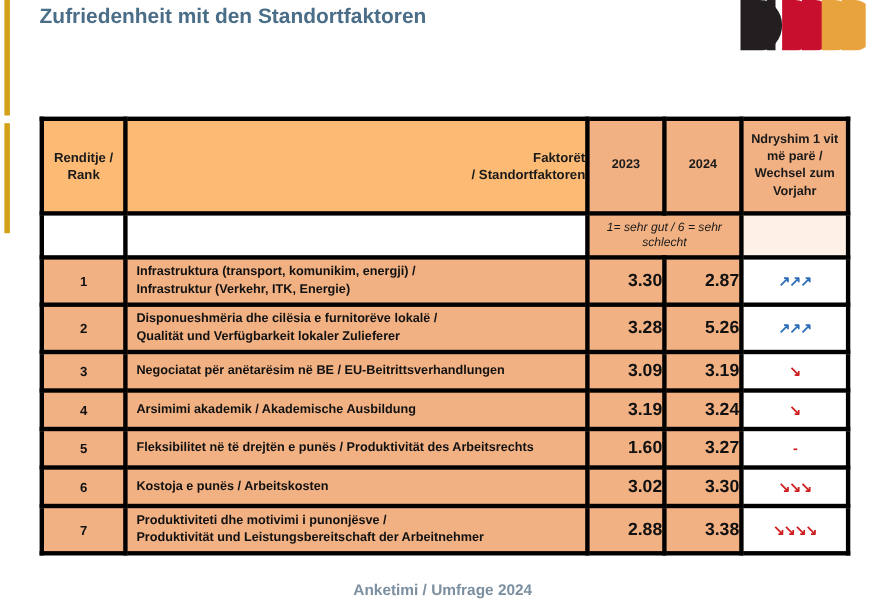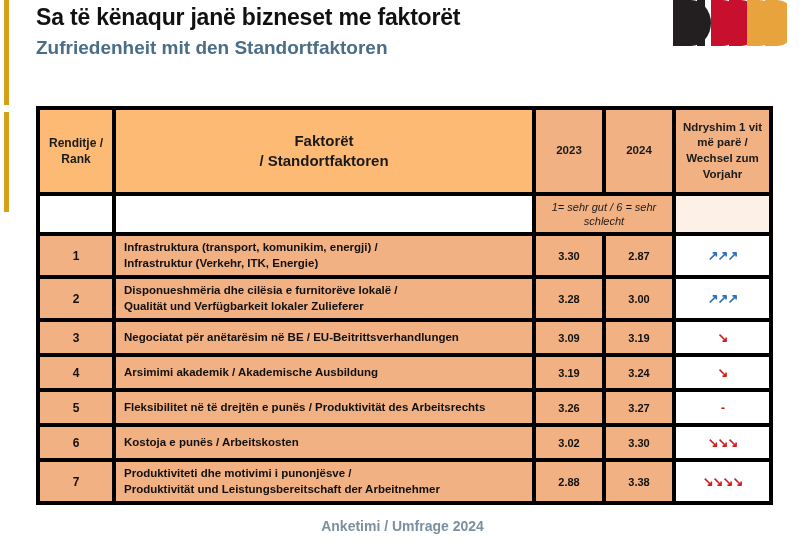--- a/index.html
+++ b/index.html
@@ -89,21 +89,21 @@
     font-size: 11.5px;
     font-weight: bold;
     color: #1a1a1a;
     height: 86px;
     line-height: 1.35;
     padding: 4px 3px;
   }
   thead td.hdr-rank, thead td.hdr-factor {
     background: #fdba74;
   }
-  thead td.hdr-factor { font-size: 15px; }
+  thead td.hdr-factor { font-size: 12px; text-align: right; }
   thead td.hdr-rank { font-size: 12px; }
 
   tr.scale-row td {
     height: 40px;
     background: #ffffff;
   }
   tr.scale-row td.scale-note {
     background: #f2b183;
     font-style: italic;
     font-size: 11px;
@@ -124,22 +124,22 @@
   }
   tbody td.c-factor {
     font-size: 11.5px;
     font-weight: bold;
     color: #111;
     background: #f2b183;
     padding: 4px 8px;
     line-height: 1.35;
   }
   tbody td.c-val {
-    text-align: center;
-    font-size: 11px;
+    text-align: right;
+    font-size: 16px;
     font-weight: bold;
     color: #111;
     background: #f2b183;
   }
   tbody td.c-change {
     text-align: center;
     background: #ffffff;
     font-size: 13px;
     font-weight: bold;
     letter-spacing: -1px;
@@ -152,42 +152,41 @@
   }
   tbody tr.tall td { height: 43px; }
   tbody tr.short td { height: 35px; }
 
   .up { color: #2e6fb7; }
   .down { color: #d01e1e; }
   .flat { color: #d01e1e; }
 
   .footer {
     position: absolute;
-    left: 0; bottom: 12px;
+    left: 0; bottom: 2px;
     width: 805px;
     text-align: center;
     font-size: 14px;
     font-weight: bold;
     color: #7b8fa0;
     overflow: hidden;
     height: 20px;
   }
 </style>
 </head>
 <body>
 
 <div class="slide">
 
   <div class="accent-left">
     <div class="bar1"></div>
     <div class="bar2"></div>
   </div>
 
   <div class="header">
-    <div class="title-main">Sa të kënaqur janë bizneset me faktorët</div>
     <div class="title-sub">Zufriedenheit mit den Standortfaktoren</div>
   </div>
 
   <div class="logo">
     <svg width="120" height="46" viewBox="0 0 120 46">
       <path d="M6,0 L24,0 A20,23 0 0 1 24,46 L6,46 Z" fill="#231f20"></path>
       <path d="M30,0 L38,0 L38,46 L30,46 Z" fill="#231f20"></path>
       <path d="M44,0 L56,0 A19,23 0 0 1 56,46 L44,46 Z" fill="#c8102e"></path>
       <path d="M62,0 L74,0 A19,23 0 0 1 74,46 L62,46 Z" fill="#c8102e"></path>
       <path d="M80,0 L92,0 A19,23 0 0 1 92,46 L80,46 Z" fill="#e8a33d"></path>
@@ -244,21 +243,21 @@
           <td class="c-change up">↗↗↗</td>
         </tr>
 
         <tr class="tall">
           <td class="c-rank">2</td>
           <td class="c-factor">
             <div>Disponueshmëria dhe cilësia e furnitorëve lokalë /</div>
             <div>Qualität und  Verfügbarkeit lokaler Zulieferer</div>
           </td>
           <td class="c-val">3.28</td>
-          <td class="c-val">3.00</td>
+          <td class="c-val">5.26</td>
           <td class="c-change up">↗↗↗</td>
         </tr>
 
         <tr class="short">
           <td class="c-rank">3</td>
           <td class="c-factor">
             <div>Negociatat për anëtarësim në BE / EU-Beitrittsverhandlungen</div>
           </td>
           <td class="c-val">3.09</td>
           <td class="c-val">3.19</td>
@@ -273,21 +272,21 @@
           <td class="c-val">3.19</td>
           <td class="c-val">3.24</td>
           <td class="c-change down">↘</td>
         </tr>
 
         <tr class="short">
           <td class="c-rank">5</td>
           <td class="c-factor">
             <div>Fleksibilitet në të drejtën e punës / Produktivität des Arbeitsrechts</div>
           </td>
-          <td class="c-val">3.26</td>
+          <td class="c-val">1.60</td>
           <td class="c-val">3.27</td>
           <td class="c-change flat">-</td>
         </tr>
 
         <tr class="short">
           <td class="c-rank">6</td>
           <td class="c-factor">
             <div>Kostoja e punës / Arbeitskosten</div>
           </td>
           <td class="c-val">3.02</td>

